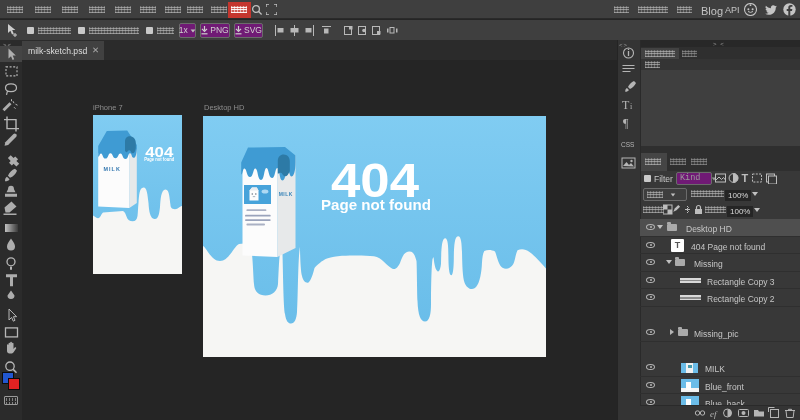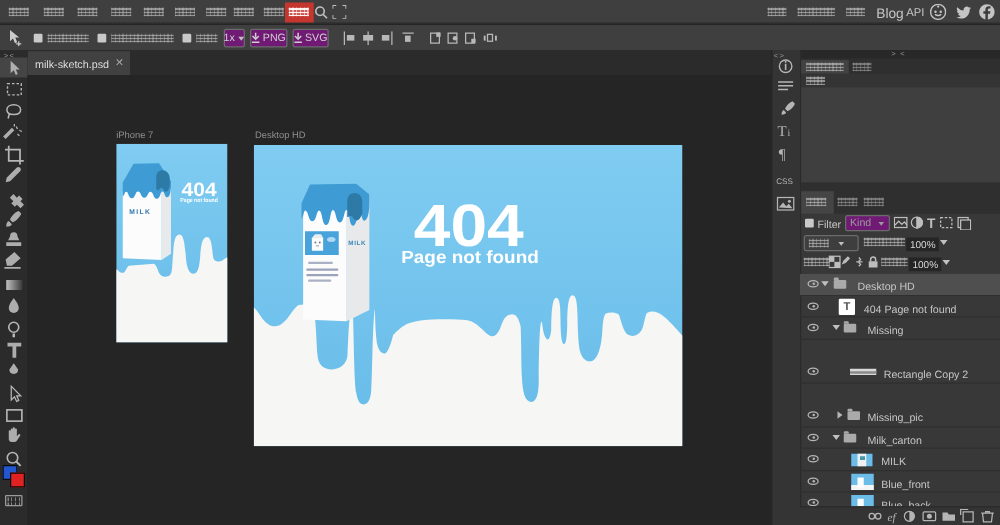--- a/index.html
+++ b/index.html
@@ -359,21 +359,21 @@
     <div class="abs" style="left:641px;top:70px;width:159px;height:76px;background:#3f3f3f;"></div>
 
     <div class="abs" style="left:641px;top:146px;width:159px;height:25px;background:#2f2f2f;"></div>
     <div class="abs" style="left:641px;top:153px;width:26px;height:18px;background:#454545;"></div>
     <div class="cjk" style="left:645px;top:158px;width:16px;"></div>
     <div class="cjk dim" style="left:670px;top:158px;width:16px;"></div>
     <div class="cjk dim" style="left:691px;top:158px;width:16px;"></div>
 
     <div class="chk" style="left:644px;top:175px;"></div>
     <div class="txt" style="left:654px;top:175px;font-size:8.5px;">Filter</div>
-    <div class="btn" style="left:676px;top:172px;width:36px;height:13px;color:#9a9a9a;justify-content:flex-start;padding-left:3px;">Kind&nbsp;&nbsp;<span class="tri-d" style="transform:scale(.75);border-top-color:#9a9a9a;"></span></div>
+    <div class="btn" style="left:676px;top:172px;width:36px;height:13px;color:#9a9a9a;justify-content:flex-start;padding-left:3px;font-family:Liberation Mono, monospace;">Kind&nbsp;&nbsp;<span class="tri-d" style="transform:scale(.75);border-top-color:#9a9a9a;"></span></div>
     <svg class="abs" style="left:715px;top:173px;" width="62" height="11" viewBox="0 0 62 11">
       <g fill="none" stroke="#bdbdbd" stroke-width="1">
         <rect x="0.5" y="1" width="10" height="8"></rect>
           <path d="M1,7 l3,-3 l2.5,2.5 l2,-2 l2,2.5"></path>
         <circle cx="18.5" cy="5" r="4.4"></circle>
           <path d="M18.5,0.6 a4.4,4.4 0 0 1 0,8.8 z" fill="#bdbdbd"></path>
         <text x="26.5" y="9" font-size="11" font-weight="bold" fill="#bdbdbd" stroke="none" font-family="Liberation Sans">T</text>
         <rect x="37.5" y="1" width="9" height="8" stroke-dasharray="2 1.3"></rect>
         <rect x="51.5" y="1" width="8" height="8"></rect>
           <rect x="53.5" y="3" width="8" height="8" fill="#383838"></rect>
@@ -412,37 +412,37 @@
         <div class="eye" style="left:6px;top:5px;"></div>
         <div class="abs" style="left:31px;top:2px;width:13px;height:13px;background:#fff;border-radius:1px;color:#555;font-size:9px;font-weight:bold;text-align:center;line-height:13px;">T</div>
         <div class="ltext" style="left:51px;">404 Page not found</div>
       </div>
       <div class="lrow" style="top:35px;">
         <div class="eye" style="left:6px;top:5px;"></div>
         <span class="tri-d abs" style="left:26px;top:6px;"></span>
         <div class="folder" style="left:35px;top:5px;"></div>
         <div class="ltext" style="left:54px;">Missing</div>
       </div>
+      <div class="lrow" style="top:52.5px;">
+        <div class="eye" style="left:6px;top:5px;"></div>
+        <div class="abs" style="left:40px;top:6px;width:21px;height:5px;background:#d8d8d8;"></div>
+        <div class="abs" style="left:40px;top:8px;width:21px;height:1.5px;background:#8a8a8a;"></div>
+        <div class="ltext" style="left:67px;">Rectangle Copy 3</div>
+      </div>
       <div class="lrow" style="top:70px;">
         <div class="eye" style="left:6px;top:5px;"></div>
         <div class="abs" style="left:40px;top:6px;width:21px;height:5px;background:#d8d8d8;"></div>
         <div class="abs" style="left:40px;top:8px;width:21px;height:1.5px;background:#8a8a8a;"></div>
         <div class="ltext" style="left:67px;">Rectangle Copy 2</div>
       </div>
       <div class="lrow" style="top:105px;">
         <div class="eye" style="left:6px;top:5px;"></div>
         <span class="tri-r abs" style="left:30px;top:5px;"></span>
         <div class="folder" style="left:38px;top:5px;"></div>
         <div class="ltext" style="left:54px;">Missing_pic</div>
-      </div>
-      <div class="lrow" style="top:122.5px;">
-        <div class="eye" style="left:6px;top:5px;"></div>
-        <span class="tri-d abs" style="left:26px;top:6px;"></span>
-        <div class="folder" style="left:35px;top:5px;"></div>
-        <div class="ltext" style="left:54px;">Milk_carton</div>
       </div>
       <div class="lrow" style="top:140px;">
         <div class="eye" style="left:6px;top:5px;"></div>
         <div class="abs" style="left:41px;top:4px;width:17px;height:10px;background:#6bbce8;"></div>
         <div class="abs" style="left:46px;top:4px;width:7px;height:10px;background:#f0f0f0;"></div>
         <div class="abs" style="left:48px;top:6px;width:4px;height:3px;background:#49a;"></div>
         <div class="ltext" style="left:65px;">MILK</div>
       </div>
       <div class="lrow" style="top:157.5px;">
         <div class="eye" style="left:6px;top:5px;"></div>

